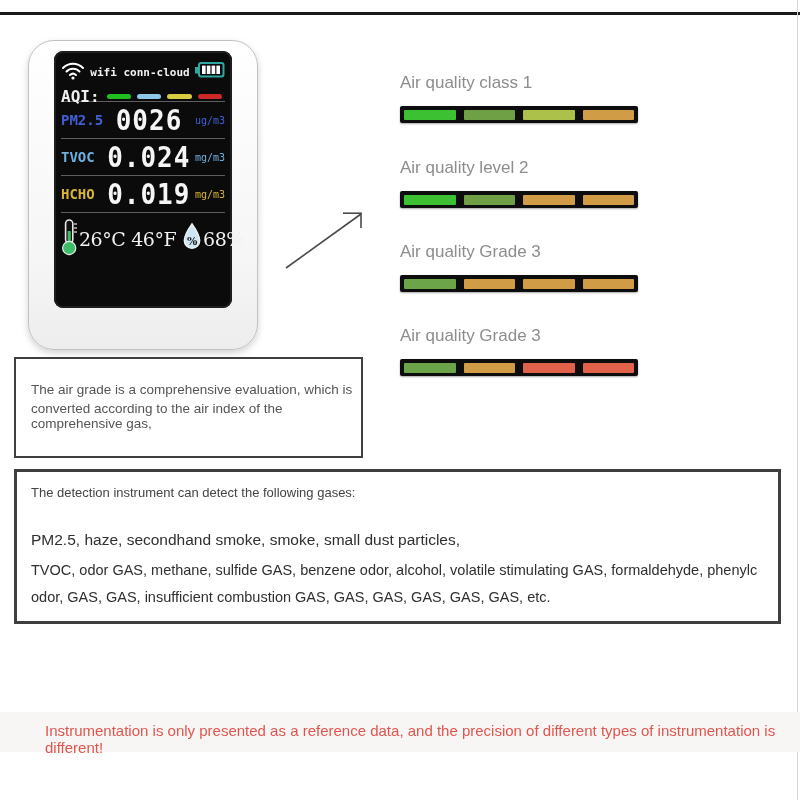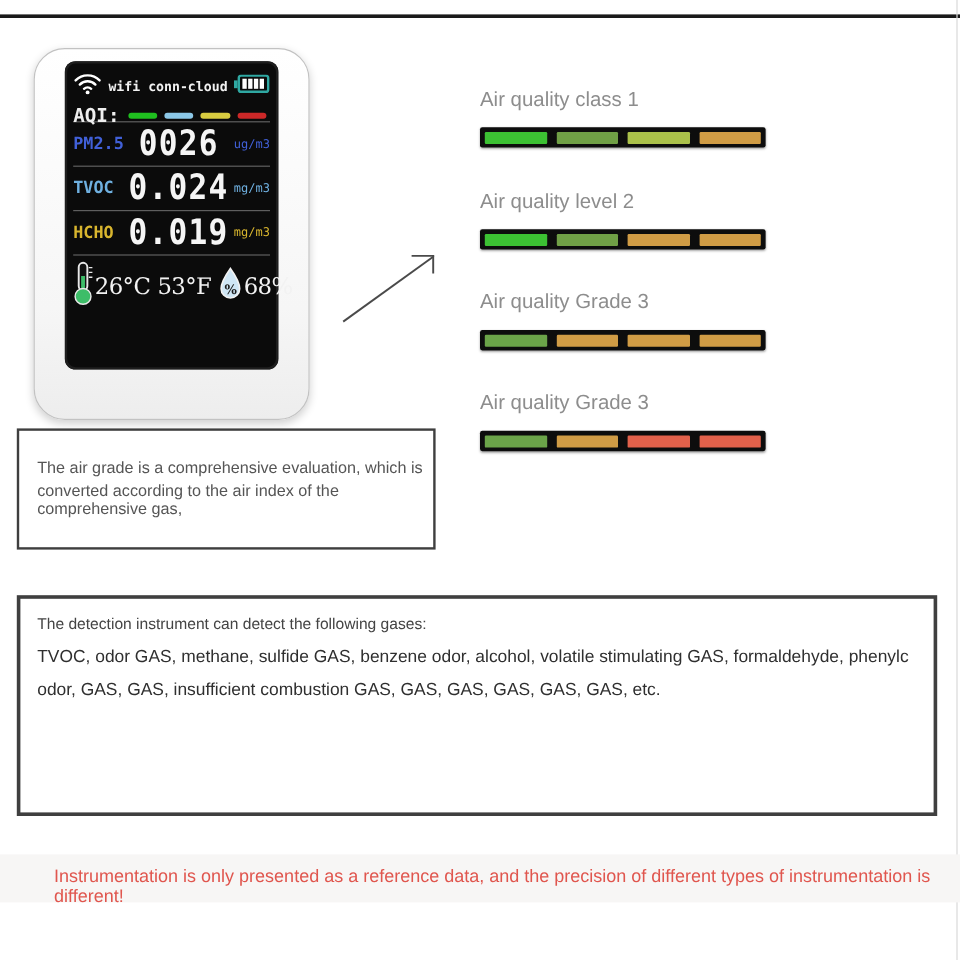--- a/index.html
+++ b/index.html
@@ -63,21 +63,21 @@
   
   .note-box {
     position:absolute; left:14px; top:357px; width:345px; height:97px;
     border:2px solid #3f3f3f; background:#ffffff; color:#555555; font-size:13.5px;
   }
   .note-line1 { margin:23px 0 0 15px; }
   .note-line2 { margin:4px 0 0 15px; }
 
   
   .detect-box {
-    position:absolute; left:14px; top:496px; width:767px; height:184px;
+    position:absolute; left:14px; top:469px; width:767px; height:155px;
     border:3px solid #3f3f3f; background:#ffffff; box-sizing:border-box;
   }
   .detect-heading { margin:13px 0 0 14px; color:#444444; font-size:13px; }
   .detect-line1 { margin:31px 0 0 14px; color:#2f2f2f; font-size:15.5px; }
   .detect-line2 { margin:13px 0 0 14px; color:#2f2f2f; font-size:14.5px; }
   .detect-line3 { margin:11px 0 0 14px; color:#2f2f2f; font-size:14.5px; }
 
   
   .disclaimer-band { position:absolute; left:0; top:712px; width:800px; height:40px; background:#f7f6f5; }
   .disclaimer { position:absolute; left:45px; top:722px; font-size:15px; }
@@ -143,21 +143,21 @@
           <rect x="4.6" y="2" width="7.2" height="23" rx="3.6" fill="#111111" stroke="#e8e8e8" stroke-width="1.6"></rect>
           <rect x="6.6" y="13" width="3.2" height="13" fill="#3dbd68"></rect>
           <circle cx="8.2" cy="30" r="6.6" fill="#3dbd68" stroke="#e8e8e8" stroke-width="1.2"></circle>
           <line x1="13" y1="6" x2="16" y2="6" stroke="#e8e8e8" stroke-width="1.2"></line>
           <line x1="13" y1="10" x2="16" y2="10" stroke="#e8e8e8" stroke-width="1.2"></line>
           <line x1="13" y1="14" x2="16" y2="14" stroke="#e8e8e8" stroke-width="1.2"></line>
         </svg>
       </span>
       <span class="fitem">26°C</span>
       <span class="vsep"></span>
-      <span class="fitem" style="flex:1;text-align:center;">53°F</span>
+      <span class="fitem" style="flex:1;text-align:center;">46°F</span>
       <span class="vsep"></span>
       <span style="margin-right:1px;">
         <svg width="20" height="29" viewBox="0 0 22 30">
           <path d="M11 1 C11 1 2.5 13 2.5 19.5 a8.5 8.5 0 0 0 17 0 C19.5 13 11 1 11 1 Z" fill="#cfe6f5" stroke="#f2f2f2" stroke-width="1.5"></path>
           <text x="11" y="24" font-size="12" font-weight="bold" fill="#1a1a1a" text-anchor="middle">%</text>
         </svg>
       </span>
       <span class="fitem">68%</span>
     </div>
 
@@ -209,18 +209,19 @@
   </div>
 </div>
 
 <div class="note-box">
   <div class="note-line1">The air grade is a comprehensive evaluation, which is</div>
   <div class="note-line2">converted according to the air index of the comprehensive gas,</div>
 </div>
 
 <div class="detect-box">
   <div class="detect-heading">The detection instrument can detect the following gases:</div>
+  <div class="detect-line1">PM2.5, haze, secondhand smoke, smoke, small dust particles,</div>
   <div class="detect-line2">TVOC, odor GAS, methane, sulfide GAS, benzene odor, alcohol, volatile stimulating GAS, formaldehyde, phenylc</div>
   <div class="detect-line3">odor, GAS, GAS, insufficient combustion GAS, GAS, GAS, GAS, GAS, GAS, etc.</div>
 </div>
 
 <div class="disclaimer-band"></div>
 <div class="disclaimer" style="color: rgb(224, 86, 78);">Instrumentation is only presented as a reference data, and the precision of different types of instrumentation is different!</div>
 
 </body></html>

